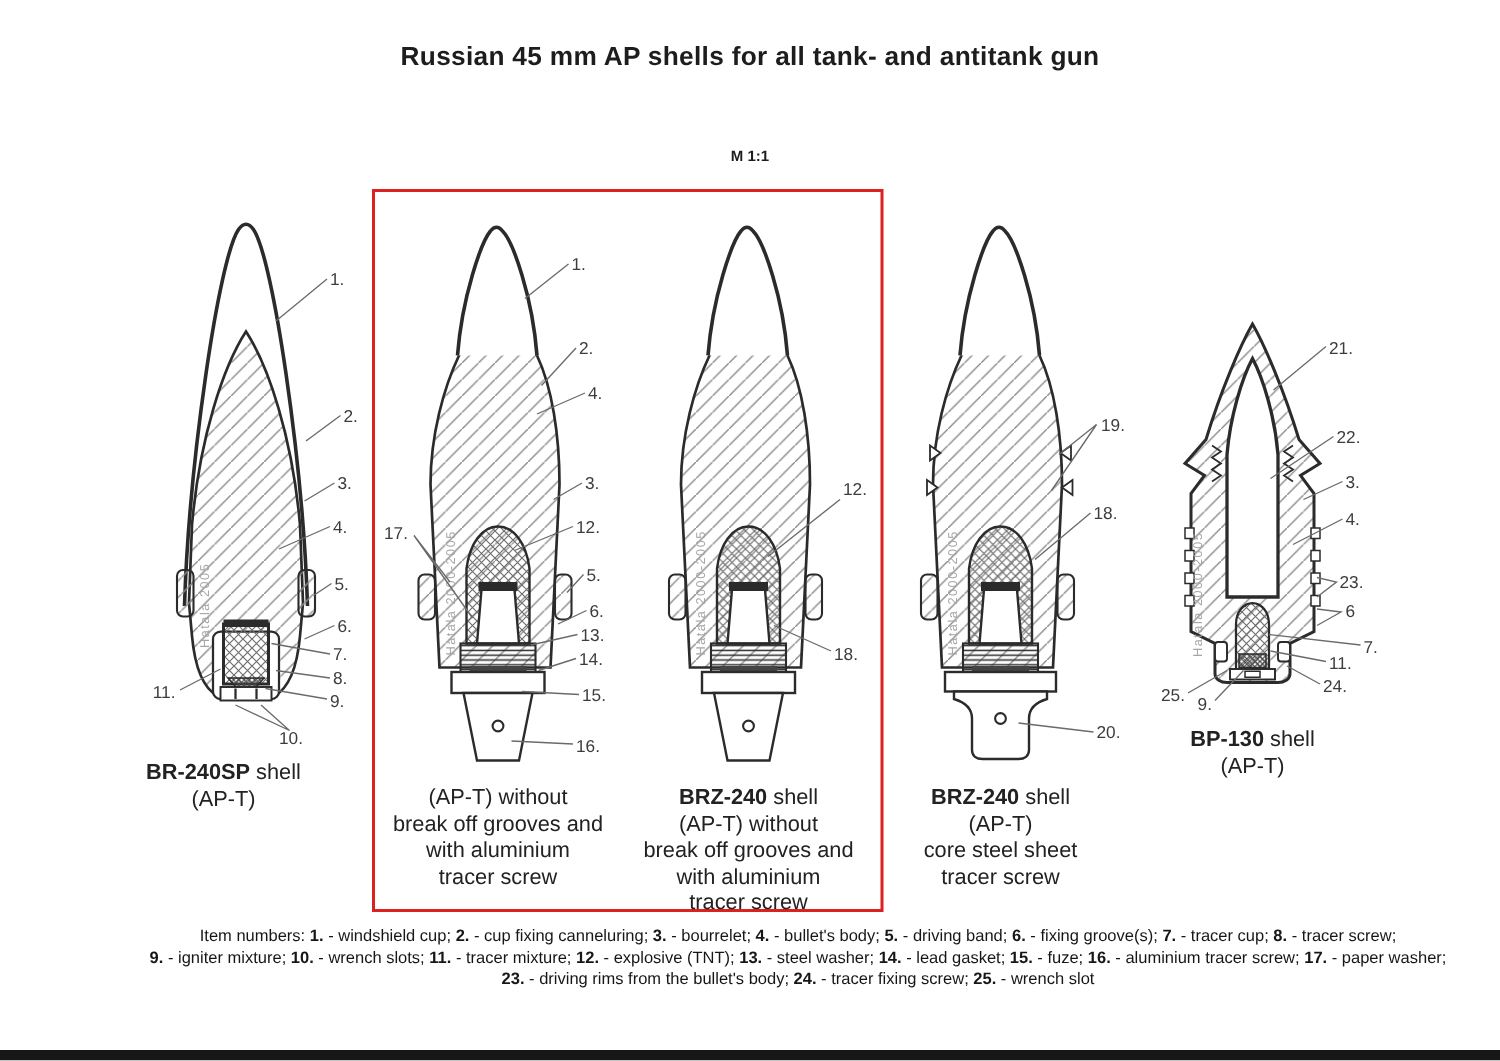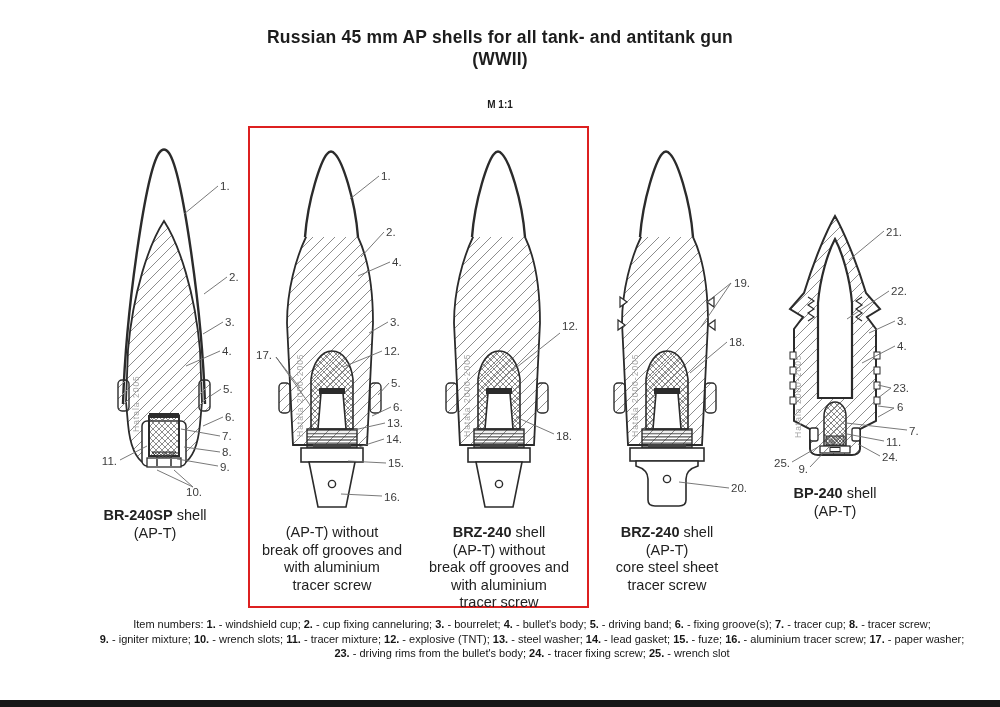--- a/index.html
+++ b/index.html
@@ -21,21 +21,20 @@
   .legend{left:0;top:617px;width:1000px;text-align:center;font-size:11px;
           line-height:14.6px;color:#161616;margin-left:32px;}
   .footer-bar{left:0;top:700px;width:1000px;height:7px;background:#171717;}
   b{font-weight:bold;}
 </style>
 </head>
 <body>
 
 <div class="abs title">
   <div>Russian 45 mm AP shells for all tank- and antitank gun</div>
-  <div>(WWII)</div>
 </div>
 <div class="abs scale">M 1:1</div>
 
 <div class="abs redbox"></div>
 
 <svg class="art" width="1000" height="707" viewBox="0 0 1000 707">
   <defs>
     <pattern id="hatch" patternUnits="userSpaceOnUse" width="11" height="11">
       <path d="M-1,12 L12,-1" stroke="#8d8d8d" stroke-width="1"></path>
     </pattern>
@@ -209,21 +208,21 @@
     <text class="co" x="893" y="392">23.</text>
     <text class="co" x="897" y="411">6</text>
     <text class="co" x="909" y="435">7.</text>
     <text class="co" x="886" y="446">11.</text>
     <text class="co" x="882" y="461">24.</text>
     <text class="co" x="790" y="467" text-anchor="end">25.</text>
     <text class="co" x="808" y="473" text-anchor="end">9.</text>
   </g>
 </svg>
 
-<div class="shell-label" style="left:70px;top:507px">
+<div class="shell-label" style="left:64px;top:507px">
   <div><b>BR-240SP</b><span> shell</span></div>
   <div>(AP-T)</div>
 </div>
 
 <div class="shell-label" style="left:247px;top:524px">
   <div>(AP-T)  without</div>
   <div>break off grooves and</div>
   <div>with aluminium</div>
   <div>tracer screw</div>
 </div>
@@ -237,21 +236,21 @@
 </div>
 
 <div class="shell-label" style="left:582px;top:524px">
   <div><b>BRZ-240</b><span> shell</span></div>
   <div>(AP-T)</div>
   <div>core steel sheet</div>
   <div>tracer screw</div>
 </div>
 
 <div class="shell-label" style="left:750px;top:485px">
-  <div><b>BP-240</b><span> shell</span></div>
+  <div><b>BP-130</b><span> shell</span></div>
   <div>(AP-T)</div>
 </div>
 
 <div class="abs legend">
   <div>Item numbers: <b>1.</b> - windshield cup; <b>2.</b> - cup fixing canneluring; <b>3.</b> - bourrelet; <b>4.</b> - bullet's body; <b>5.</b> - driving band; <b>6.</b> - fixing groove(s); <b>7.</b> - tracer cup; <b>8.</b> - tracer screw;</div>
   <div><b>9.</b> - igniter mixture; <b>10.</b> - wrench slots; <b>11.</b> - tracer mixture; <b>12.</b> - explosive (TNT); <b>13.</b> - steel washer; <b>14.</b> - lead gasket; <b>15.</b> - fuze; <b>16.</b> - aluminium tracer screw; <b>17.</b> - paper washer;</div>
   <div><b>23.</b> - driving rims from the bullet's body; <b>24.</b> - tracer fixing screw; <b>25.</b> - wrench slot</div>
 </div>
 
 <div class="abs footer-bar"></div>

